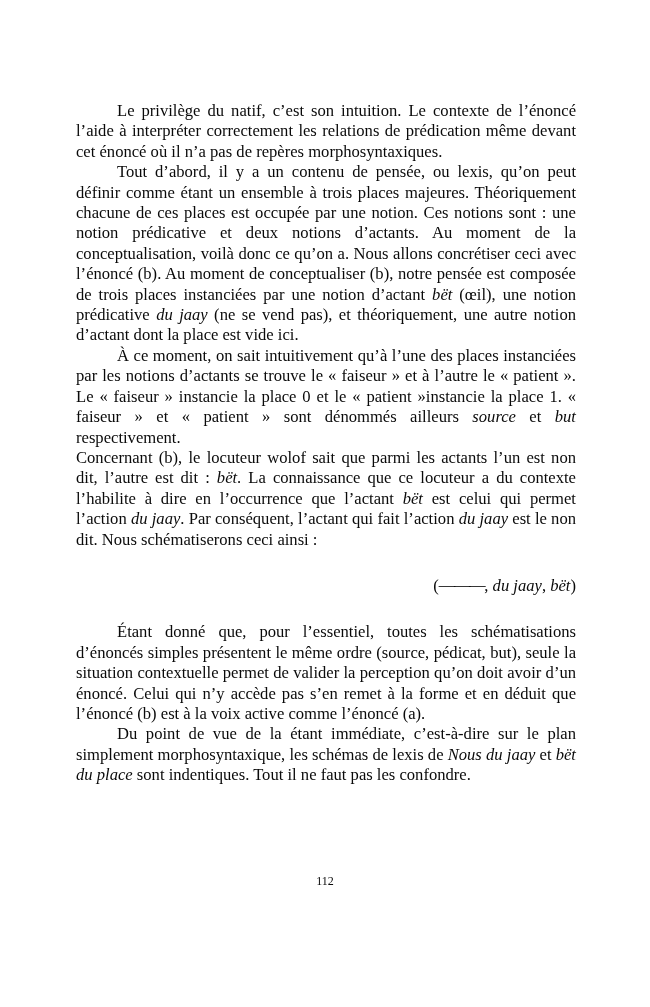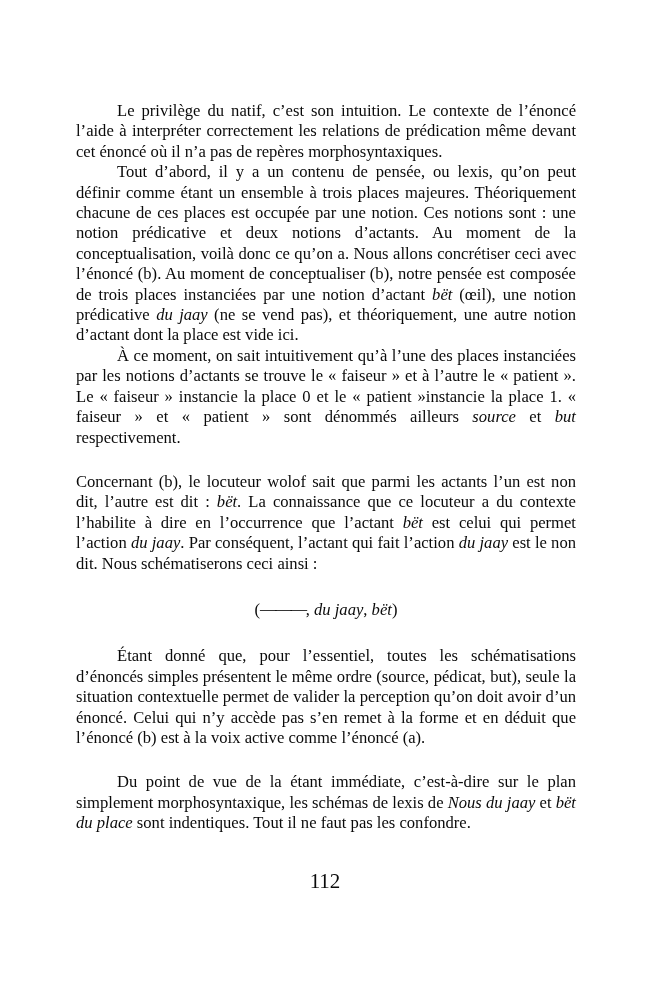--- a/index.html
+++ b/index.html
@@ -41,49 +41,48 @@
     -webkit-hyphens: none;
   }
   p.indent {
     text-indent: 41px;
   }
   p.noindent {
     text-indent: 0;
   }
   p.last-line-left {
     text-align-last: left;
-    margin-top: 24px;
   }
   .it {
     font-style: italic;
   }
   .formula {
     margin: 0;
-    text-align: center;
+    text-align: right;
     font-size: 16.6px;
     line-height: 20.4px;
   }
   .formula .dashes {
     letter-spacing: -1.4px;
     display: inline-block;
     transform: translateY(-1px);
   }
   .spacer-formula-before {
     height: 26px;
   }
   .spacer-formula-after {
     height: 26px;
   }
   .folio {
     position: absolute;
     left: 0;
     top: 871px;
     width: 650px;
     text-align: center;
-    font-size: 21px;
+    font-size: 12px;
     line-height: 20px;
     font-family: "Liberation Serif", "DejaVu Serif", serif;
   }
 </style>
 </head>
 <body>
 
 <div class="page">
 
   <div class="text-column">

